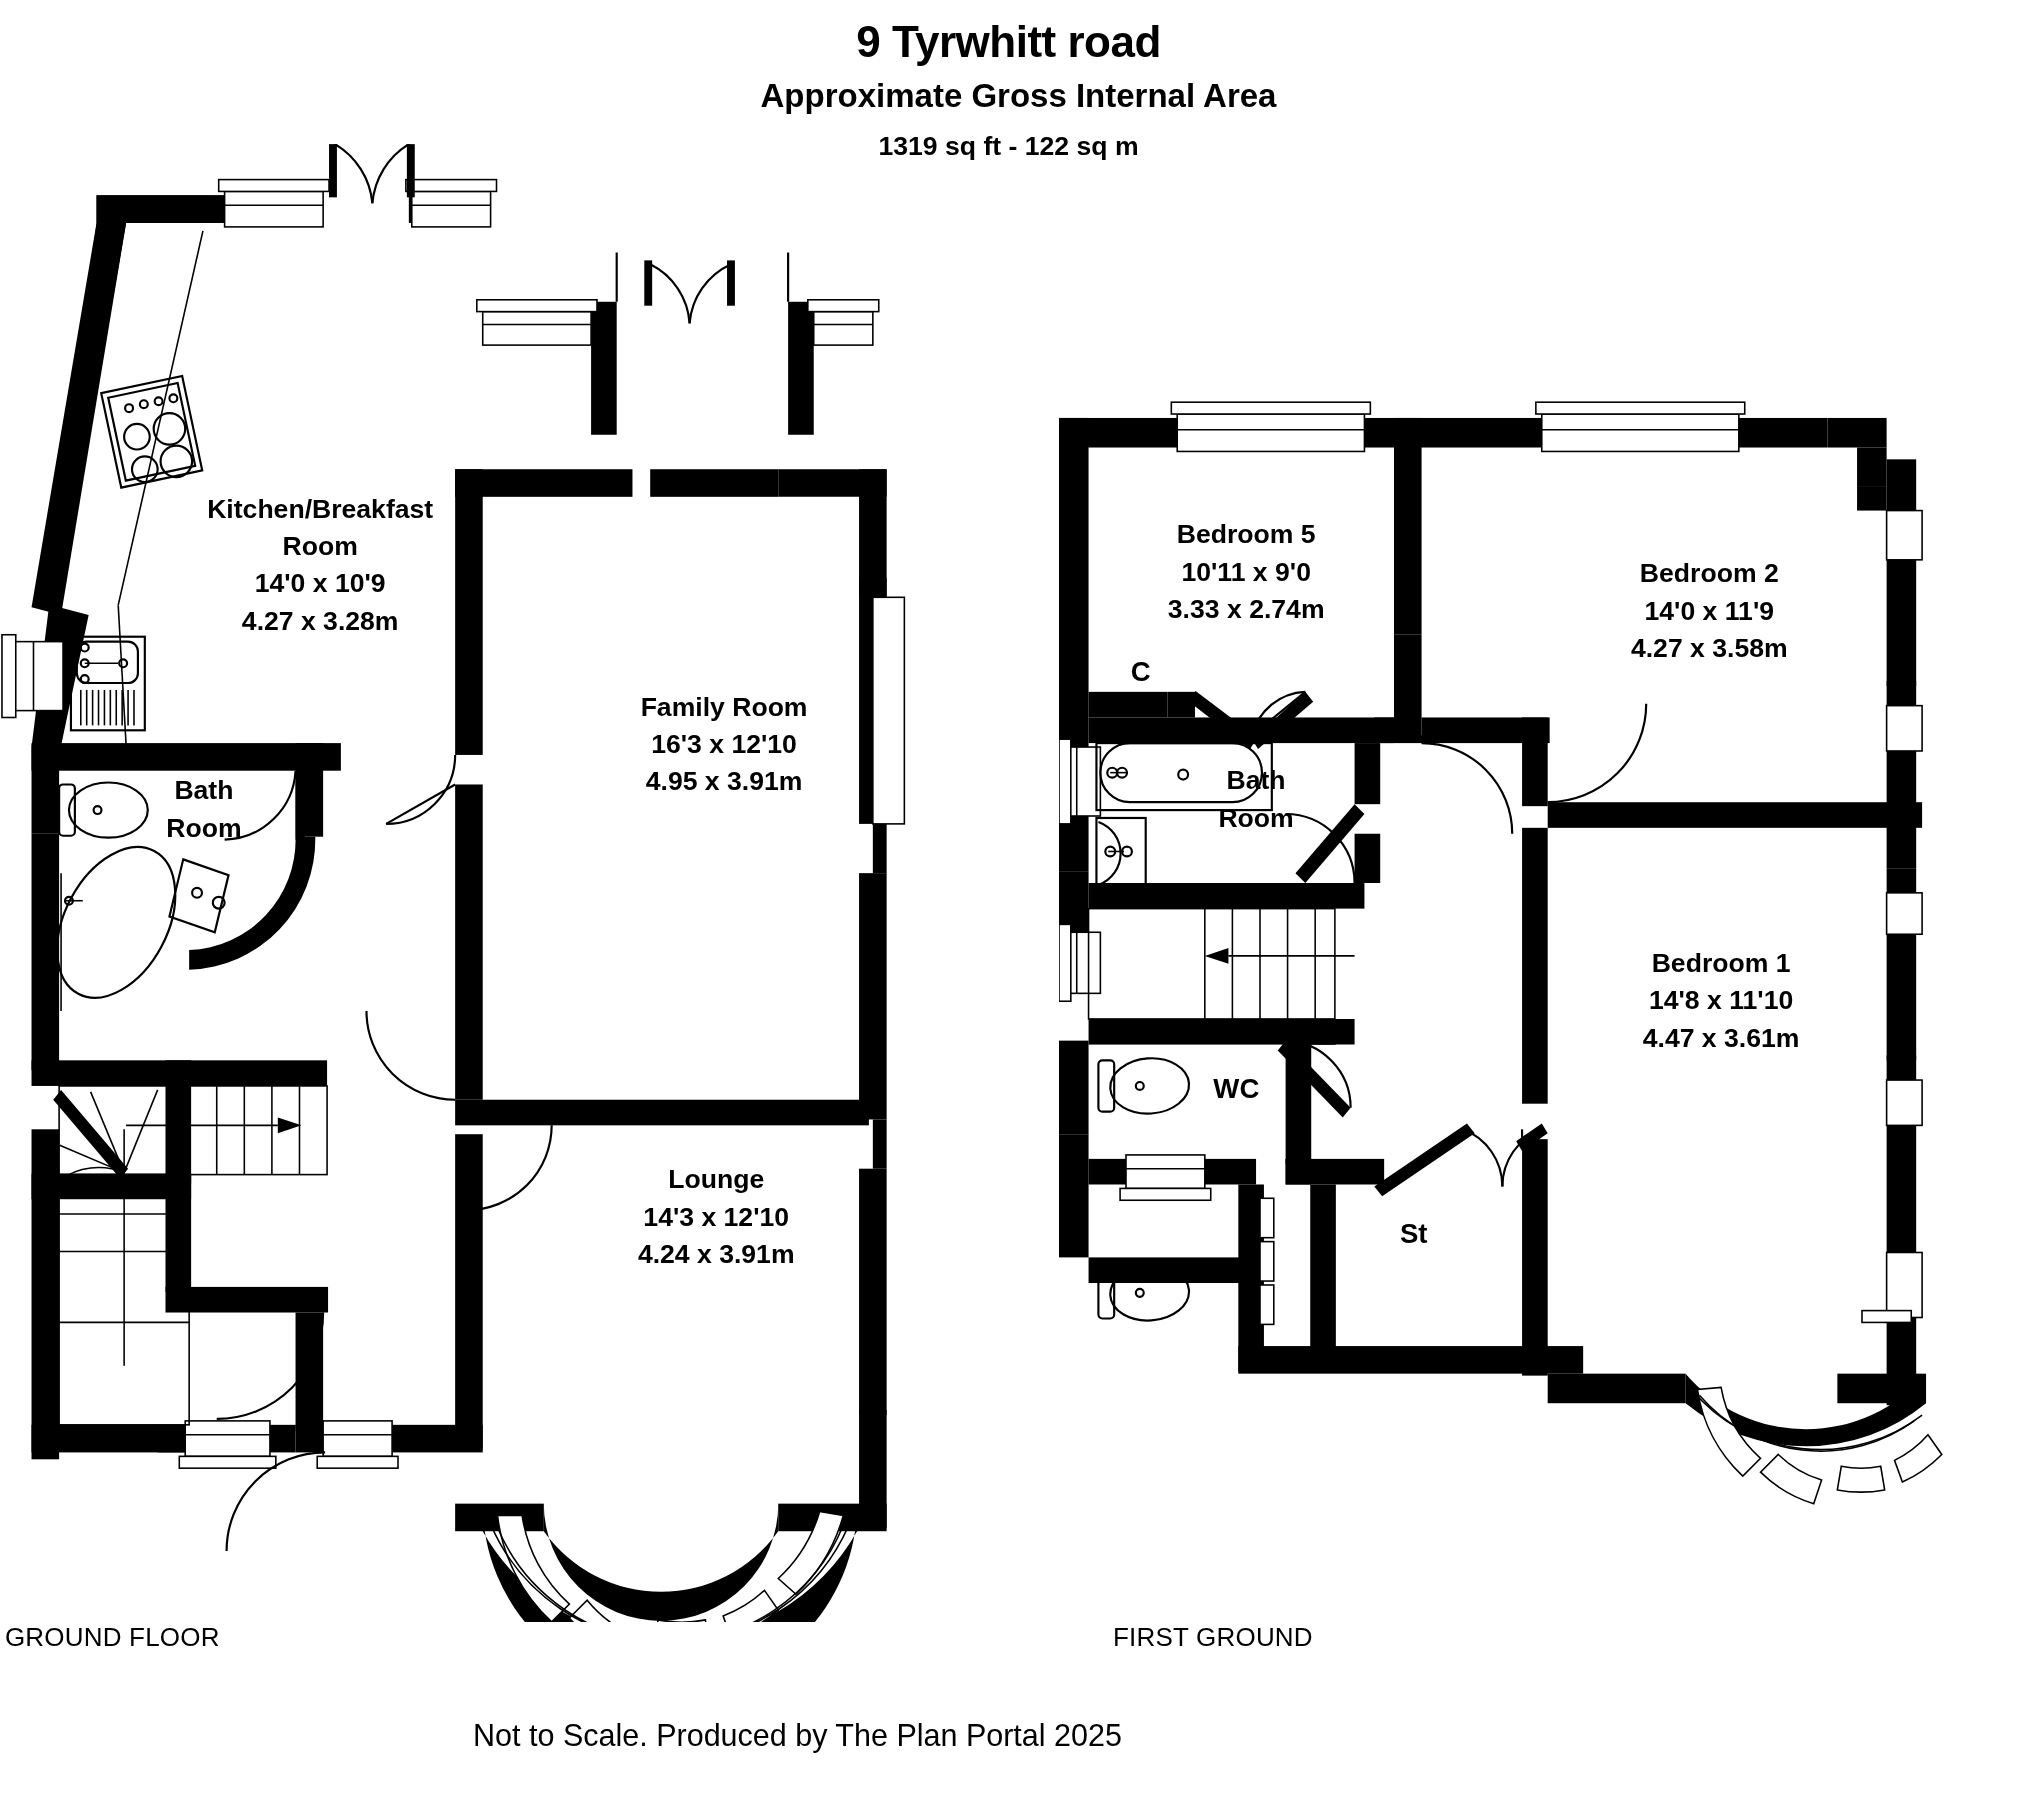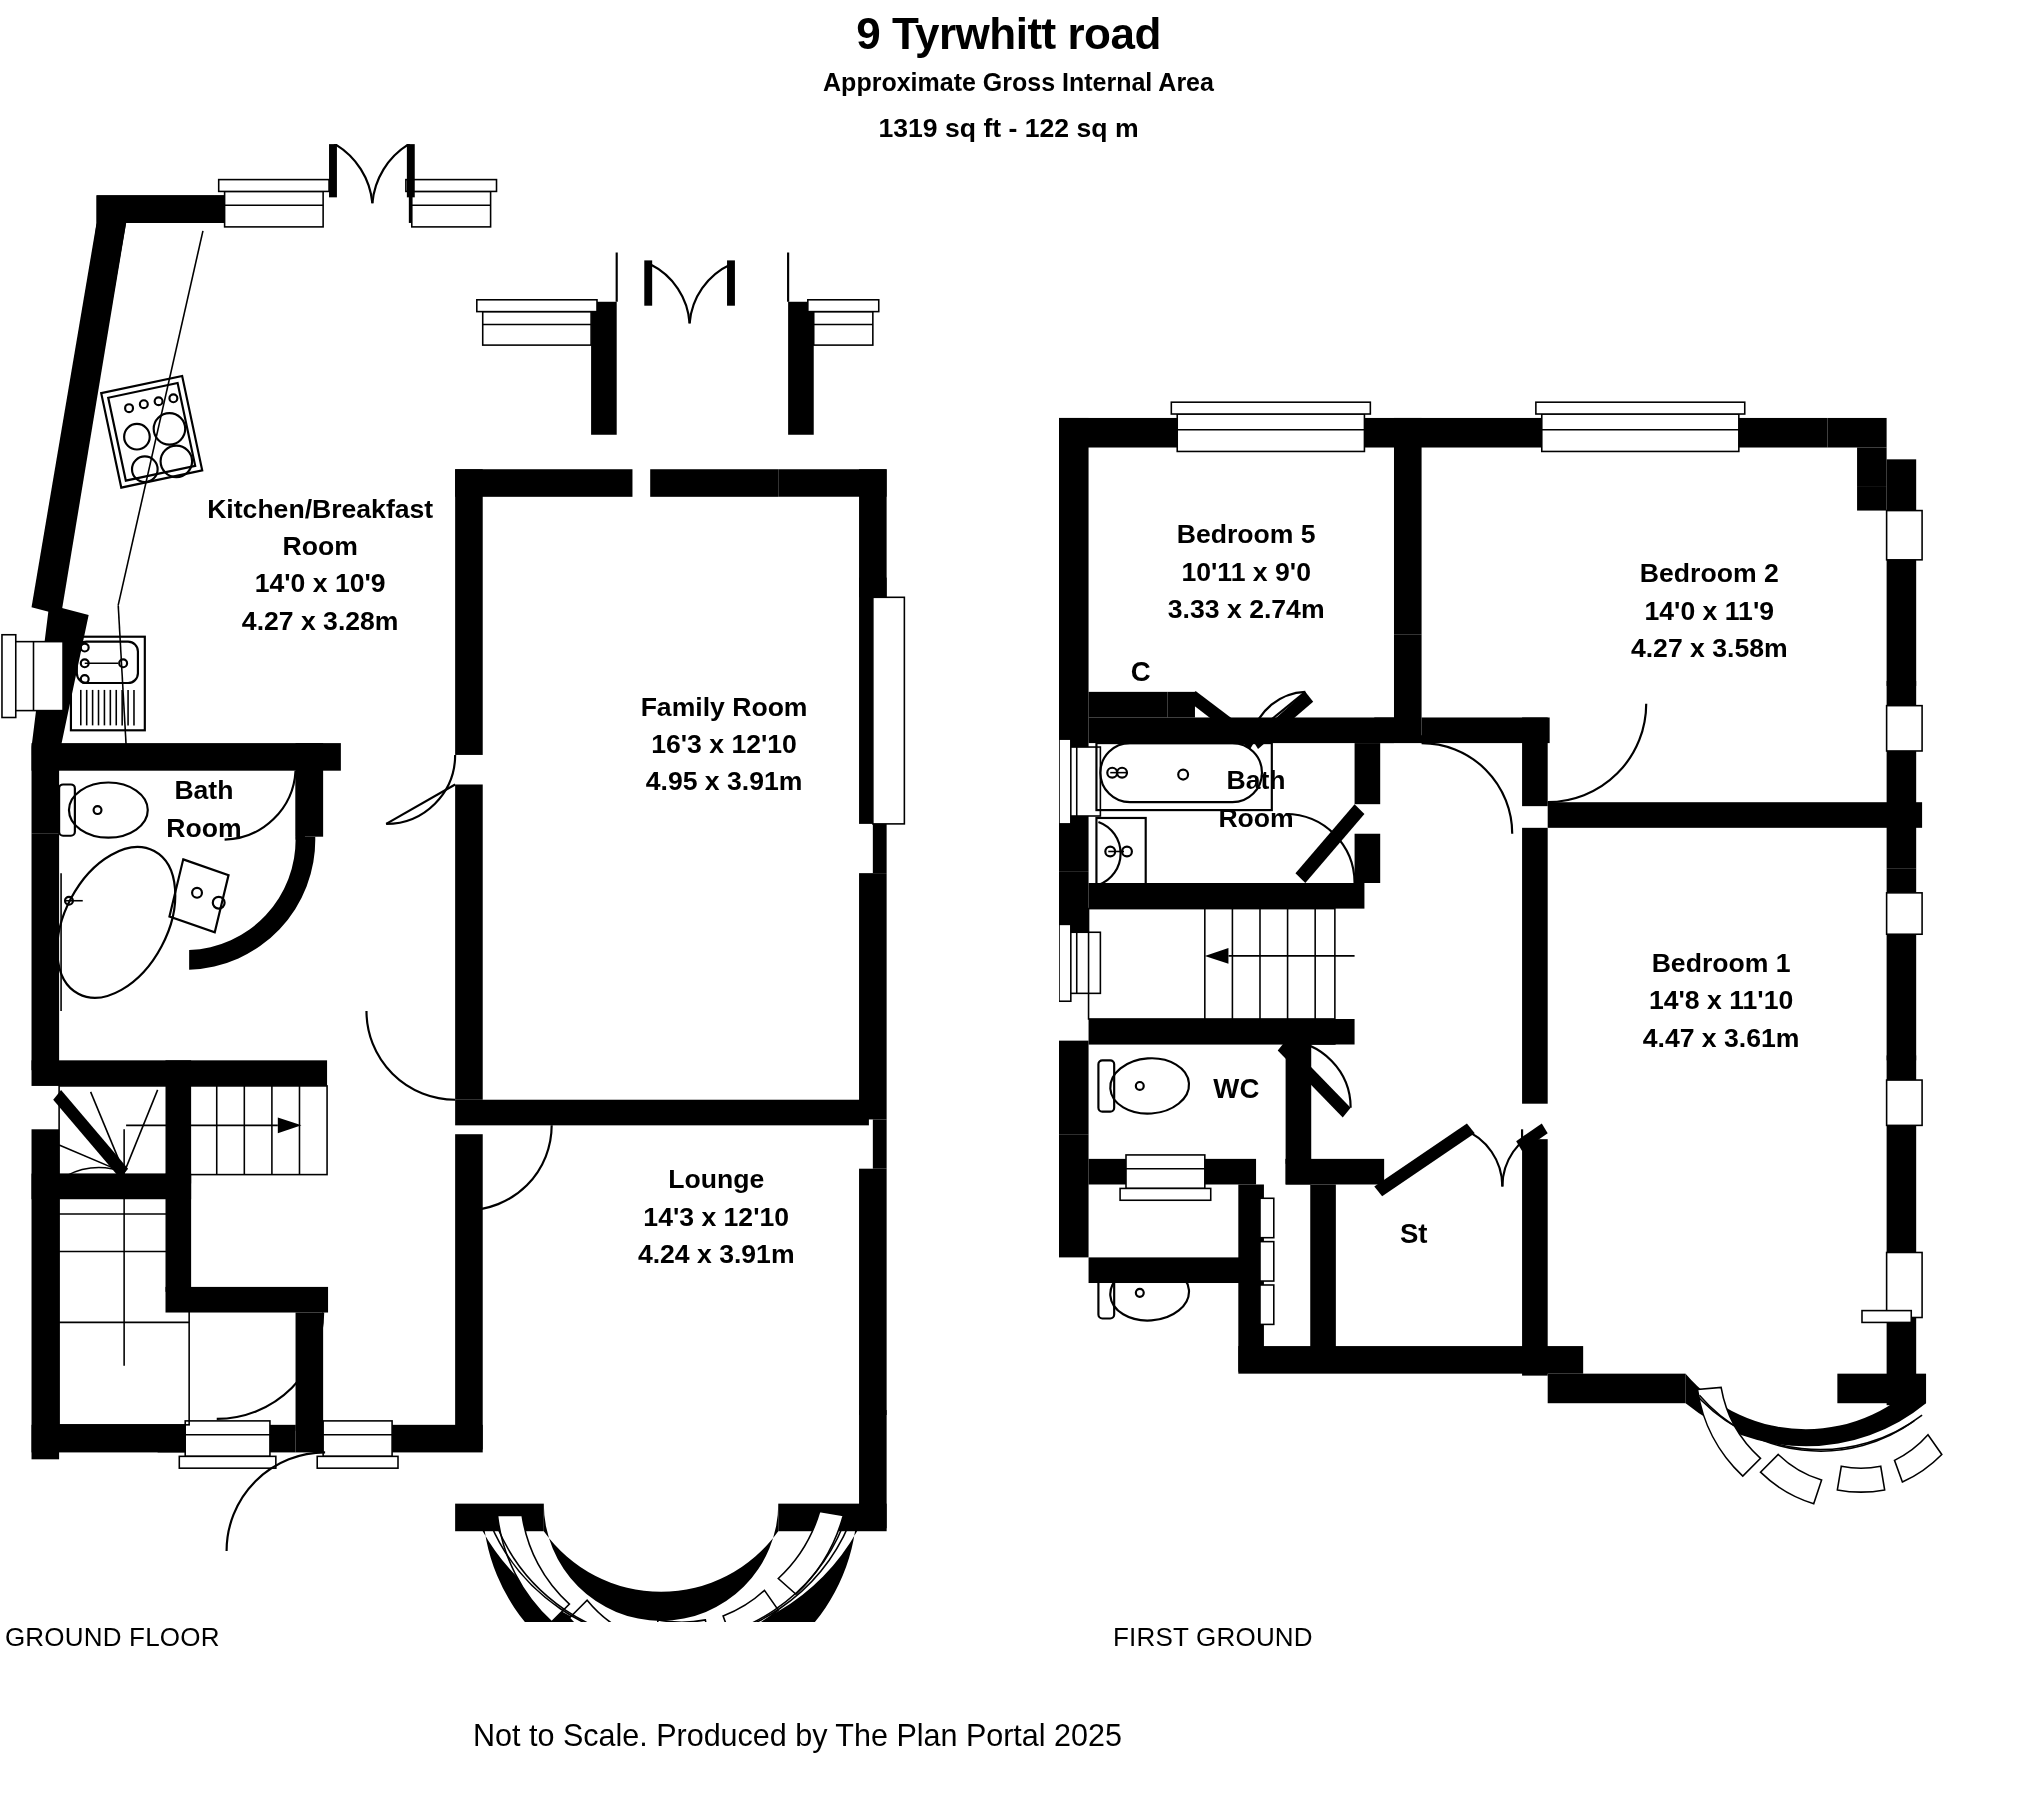--- a/index.html
+++ b/index.html
@@ -12,35 +12,35 @@
     height: 1814px;
     position: relative;
     font-family: "Liberation Sans", sans-serif;
     color: #000000;
     overflow: hidden;
   }
 
   
   #header {
     position: absolute;
-    top: 8px;
+    top: 16px;
     left: 0;
     width: 2017px;
     text-align: center;
     padding-top: 3.9px;
   }
   #plan-title {
     font-size: 44px;
     font-weight: bold;
     letter-spacing: -0.5px;
     line-height: 1.0;
     margin: 0;
   }
   #area-caption-1 {
-    font-size: 25px;
+    font-size: 33px;
     font-weight: bold;
     line-height: 1.25;
     margin-top: 10.8px;
     padding-left: 20px;
   }
   #area-caption-2 {
     font-size: 26.6px;
     font-weight: bold;
     line-height: 1.25;
     margin-top: 14px;

